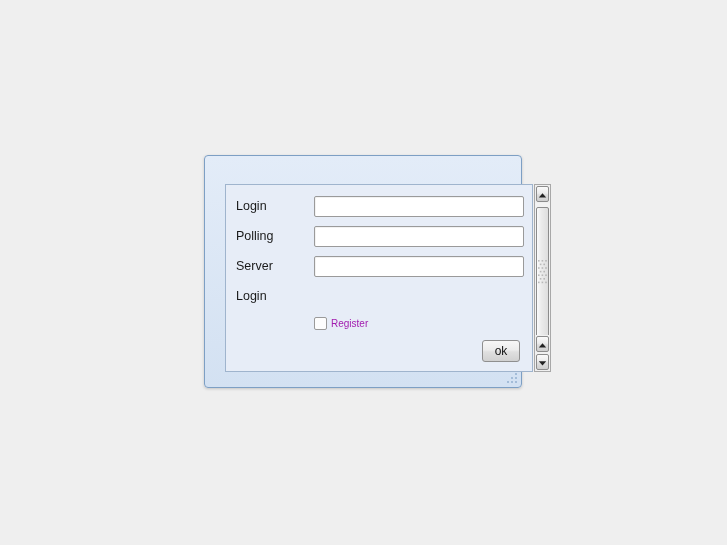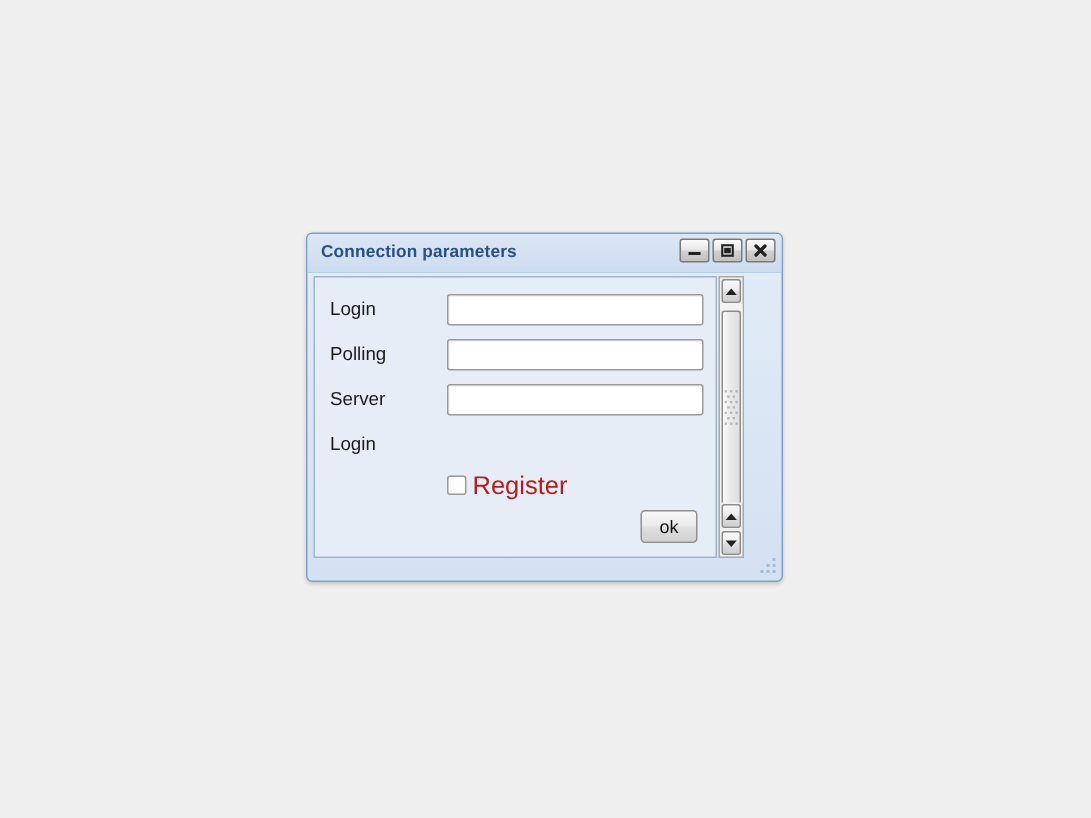--- a/index.html
+++ b/index.html
@@ -66,23 +66,23 @@
     position: relative;
     display: flex;
     align-items: center;
     justify-content: center;
   }
   .winbtn svg { display: block; }
 
   
   #client {
     position: absolute;
-    left: 4px;
+    left: 20px;
     top: 28px;
-    width: 287px;
+    width: 326px;
     height: 188px;
     box-sizing: border-box;
     display: flex;
   }
   #viewport {
     flex: 1 1 auto;
     box-sizing: border-box;
     background: #e7edf7;
     border: 1px solid #9fb4cd;
     overflow: hidden;
@@ -171,22 +171,22 @@
   .cbox {
     width: 13px;
     height: 13px;
     flex: 0 0 13px;
     box-sizing: border-box;
     background: #fdfdfd;
     border: 1px solid #9a9a9a;
     border-radius: 2px;
   }
   .cblabel {
-    font-size: 17px;
-    color: #b91c1c;
+    font-size: 10px;
+    color: #a21caf;
     margin-left: 4px;
     white-space: nowrap;
   }
 
   
   .btnrow {
     display: flex;
     justify-content: flex-end;
     padding: 4px 12px 0 0;
     box-sizing: border-box;
@@ -270,48 +270,20 @@
     width: 13px;
     height: 13px;
     opacity: 0.55;
   }
 </style>
 </head>
 <body>
 
 <div id="dialog">
 
-  <div id="titlebar">
-    <div id="title-text">Connection parameters</div>
-
-    <div class="winbtns">
-      <div class="winbtn">
-        <span>
-          <svg width="10" height="10" viewBox="0 0 10 10">
-            <rect x="1" y="6" width="8" height="2" fill="#222"></rect>
-          </svg>
-        </span>
-      </div>
-      <div class="winbtn">
-        <span>
-          <svg width="10" height="10" viewBox="0 0 10 10">
-            <rect x="1.5" y="1.5" width="7" height="7" fill="none" stroke="#222" stroke-width="1.4"></rect>
-            <rect x="2.8" y="3.2" width="4.4" height="3.6" fill="#222"></rect>
-          </svg>
-        </span>
-      </div>
-      <div class="winbtn">
-        <span>
-          <svg width="10" height="10" viewBox="0 0 10 10">
-            <path d="M2,2 L8,8 M8,2 L2,8" stroke="#222" stroke-width="2.2" stroke-linecap="round"></path>
-          </svg>
-        </span>
-      </div>
-    </div>
-  </div>
 
   <div id="client">
 
     <div id="viewport">
       <div id="formpane">
 
         <div class="row">
           <div class="lbl">Login</div>
           <input class="field" type="text" value="" style="">
         </div>

